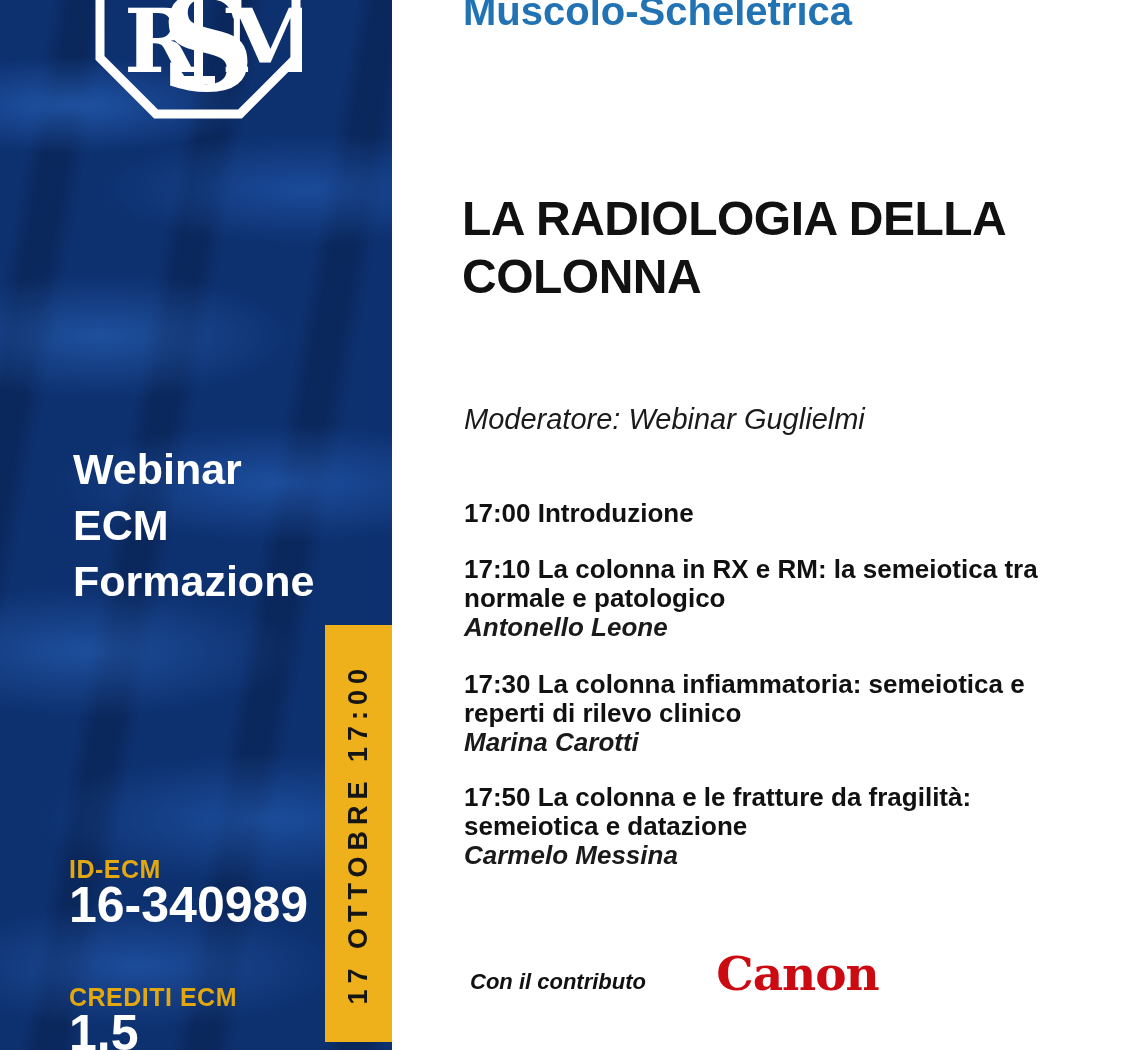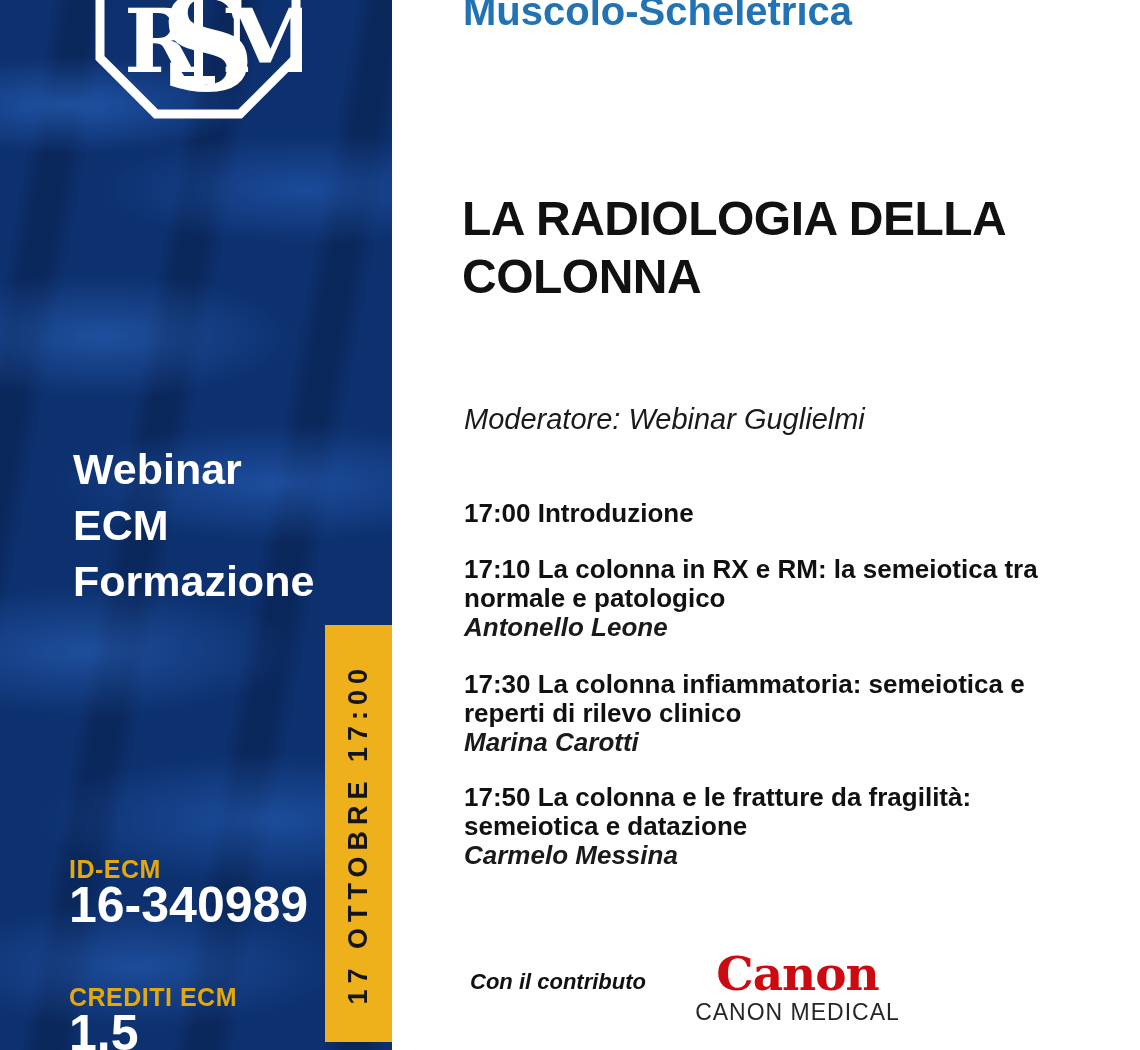--- a/index.html
+++ b/index.html
@@ -153,16 +153,15 @@
     <div class="speaker">Carmelo Messina</div>
   </div>
 
 
   <div class="contribution-note">
     <div>Con il contributo</div>
   </div>
 
   <div class="canon-logo">
     <div class="canon-wordmark">Canon</div>
-    <div class="canon-medical">CANON MEDICAL</div>
   </div>
 
 </div>
 
 </body></html>

